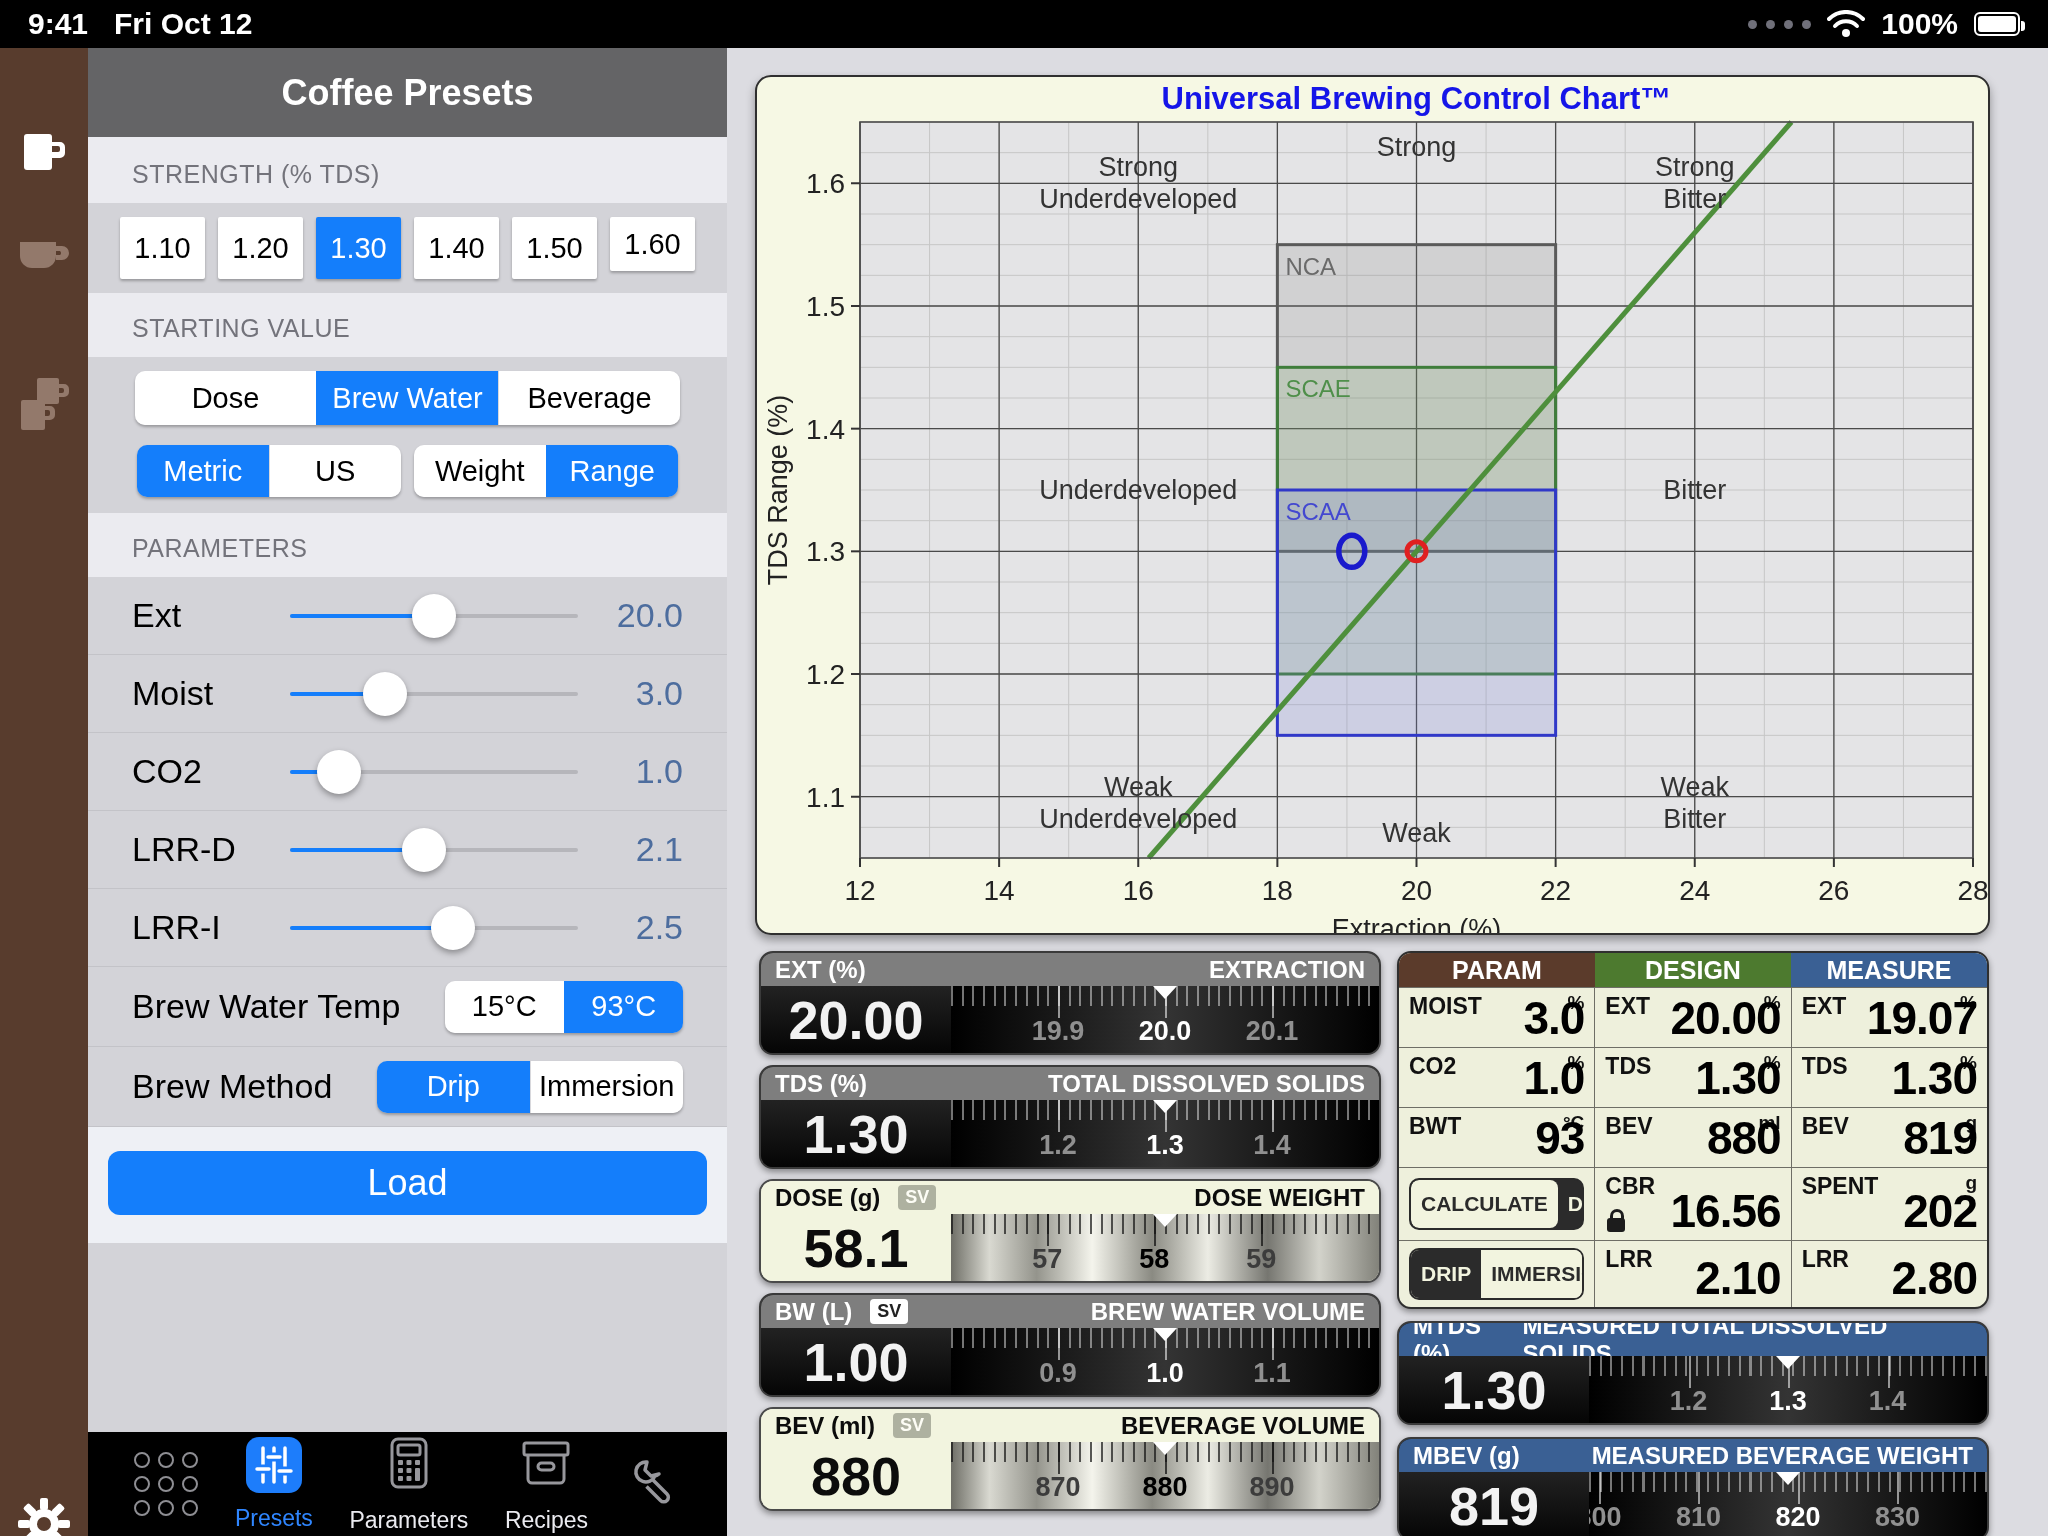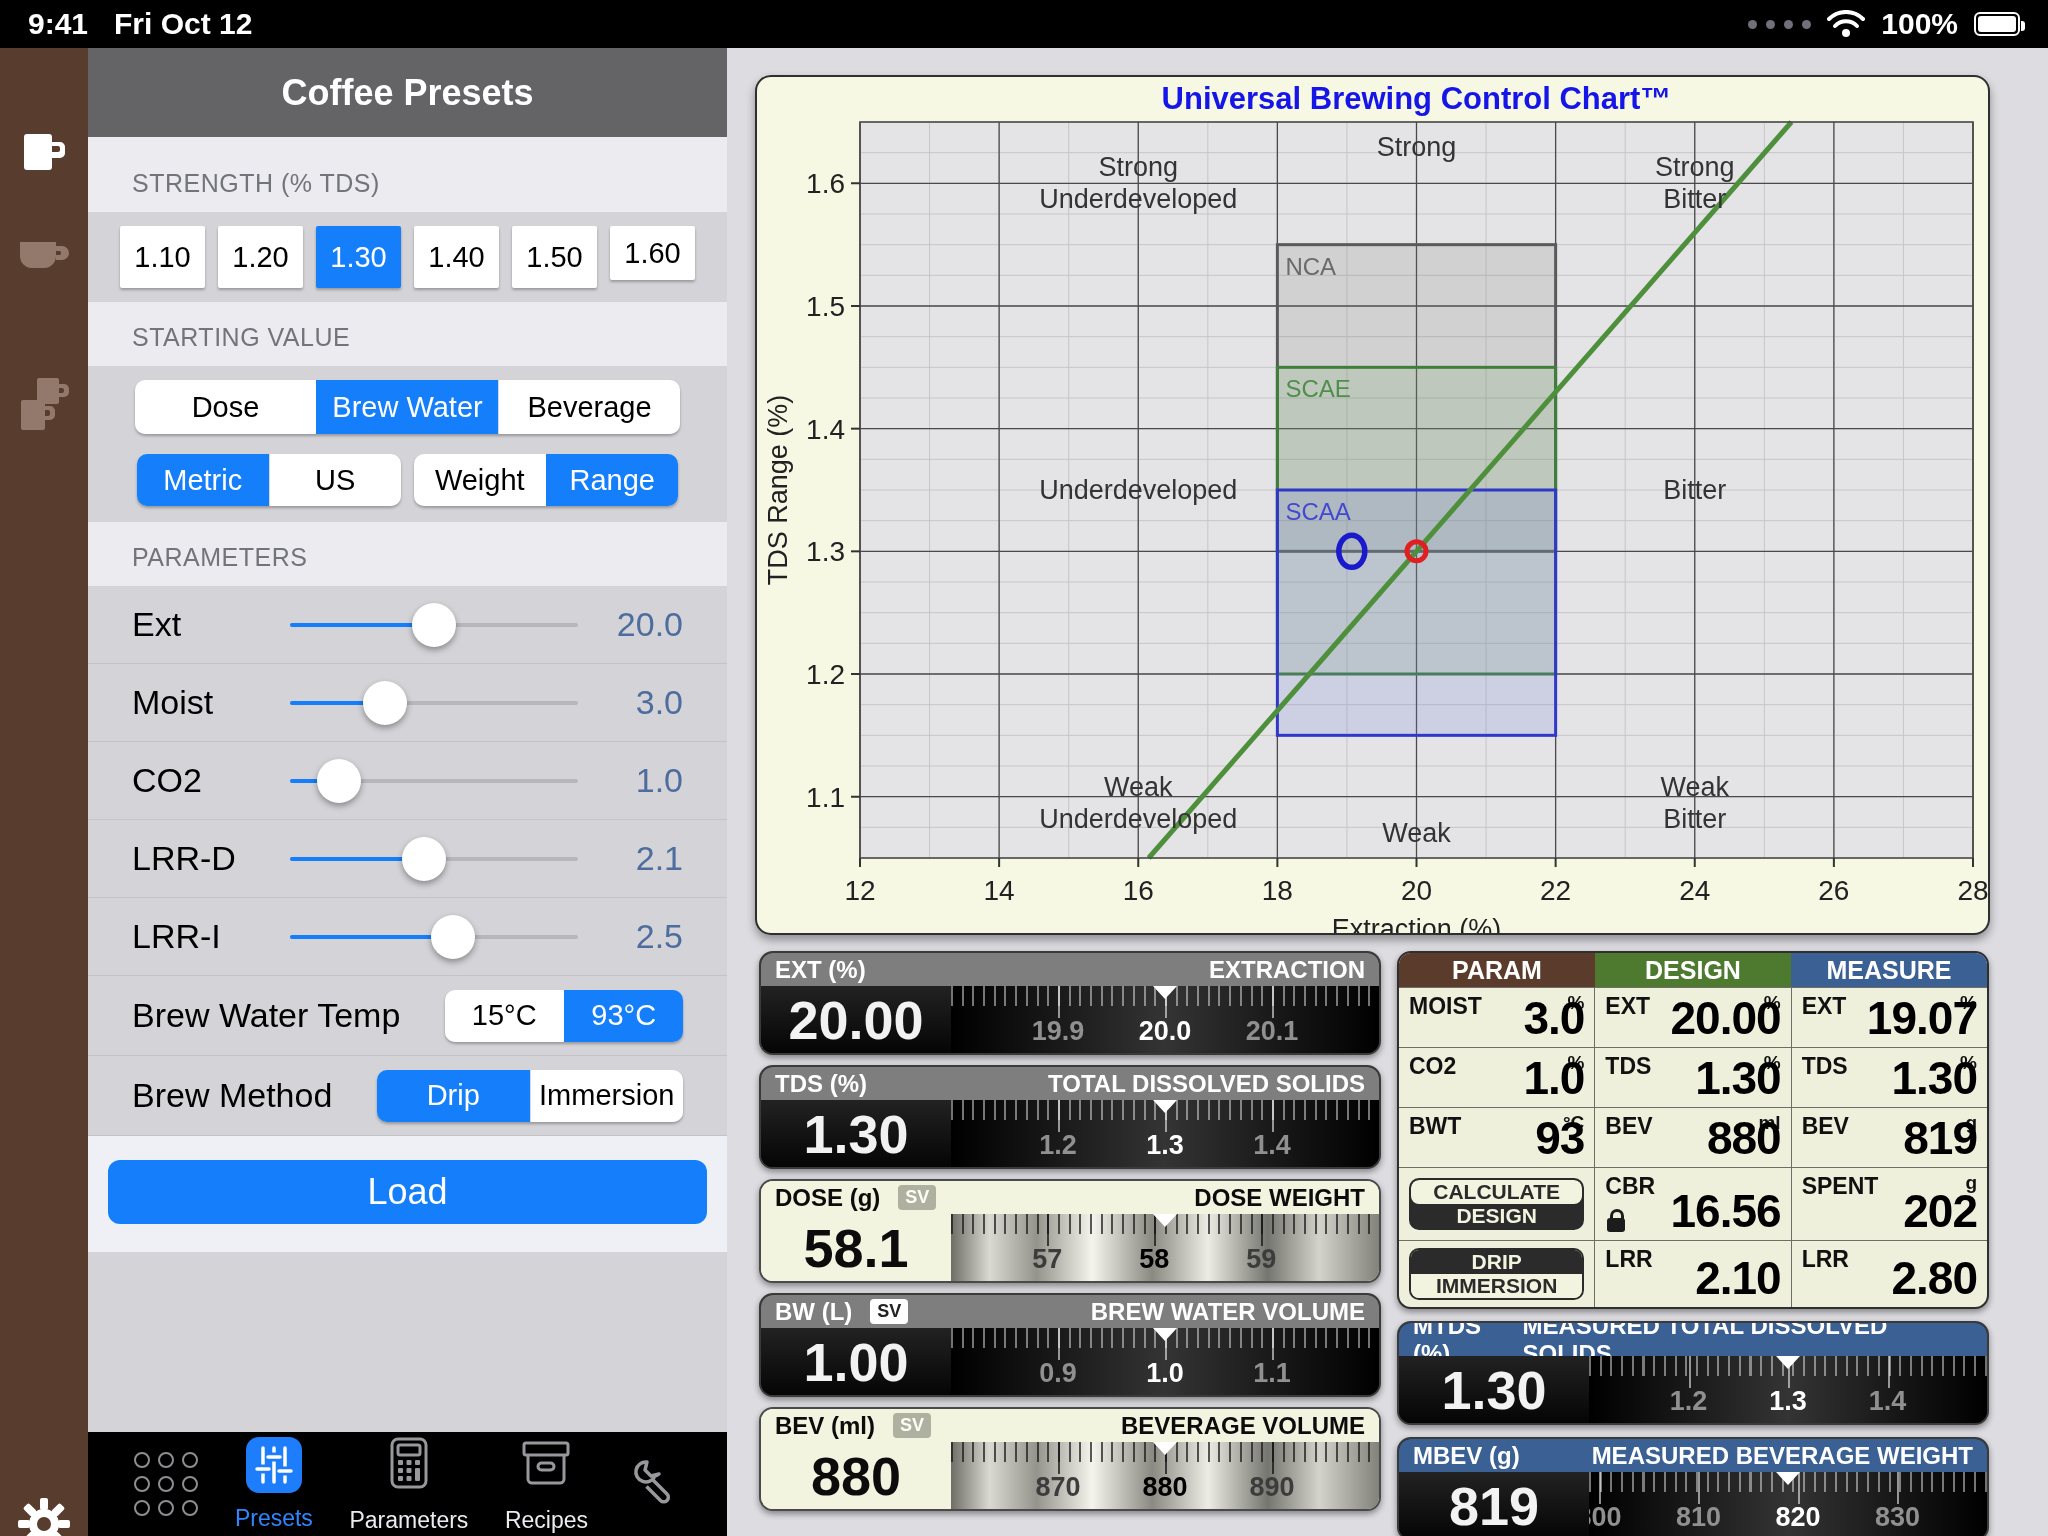--- a/index.html
+++ b/index.html
@@ -92,21 +92,21 @@
   
   .ptable{border:2px solid #2f2f2f;border-radius:14px;overflow:hidden;background:#eef0dc;box-shadow:0 3px 6px rgba(0,0,0,.4);}
   .pt-headrow{display:flex;}
   .pt-headrow .pt-h{flex:1;height:34px;display:flex;align-items:center;justify-content:center;color:#fff;font-weight:bold;font-size:25px;}
   .pt-row{display:flex;border-top:1px solid #6e6e66;}
   .pt-cell{flex:1;position:relative;box-sizing:border-box;padding:6px 10px 4px 10px;}
   .pt-cell + .pt-cell{border-left:1px solid #6e6e66;}
   .pt-cell .c-label{position:absolute;left:10px;top:5px;font-size:23px;font-weight:bold;color:#111;}
   .pt-cell .c-unit{position:absolute;right:10px;top:4px;font-size:19px;font-weight:bold;color:#111;}
   .pt-cell .c-value{position:absolute;right:10px;bottom:2px;font-size:46px;font-weight:bold;color:#000;letter-spacing:-1px;}
-  .toggle{position:absolute;left:10px;right:10px;top:50%;transform:translateY(-50%);height:48px;border-radius:10px;display:flex;overflow:hidden;font-weight:bold;font-size:21px;flex-direction:column;}
+  .toggle{position:absolute;left:10px;right:10px;top:50%;transform:translateY(-50%);height:48px;border-radius:10px;display:flex;overflow:hidden;font-weight:bold;font-size:21px;}
   .toggle.darkframe{background:#2b2b2b;border:2px solid #2b2b2b;}
   .toggle.lightframe{background:#f2f4df;border:2px solid #2b2b2b;}
   .toggle span{display:flex;align-items:center;justify-content:center;padding:0 10px;}
   .toggle span.on{background:#2b2b2b;color:#f2f4df;}
   .toggle span.off{background:#f2f4df;color:#2b2b2b;border-radius:8px;}
   .lock{position:absolute;left:12px;bottom:8px;width:18px;height:14px;background:#1c1c1c;border-radius:3px;}
   .lock:before{content:"";position:absolute;left:3px;top:-9px;width:8px;height:9px;border:3px solid #1c1c1c;border-bottom:none;border-radius:7px 7px 0 0;}
 
   svg text{font-family:"Liberation Sans",sans-serif;}
 </style>
@@ -169,21 +169,21 @@
           <rect x="42" y="24" width="12" height="8" rx="2" transform="rotate(45 28 28)"></rect>
         </g>
         <circle cx="28" cy="28" r="7" fill="#583c2d"></circle>
       </g>
     </svg>
   </div>
 
   <div class="panel">
     <div class="panel-header">Coffee Presets</div>
 
-    <div class="band-label" style="height:75px">STRENGTH (% TDS)</div>
+    <div class="band-label" style="height:66px">STRENGTH (% TDS)</div>
     <div class="row-center" id="strength-row">
         <div class="btn" style="width: 85px; height: 62px;">1.10</div>
         <div class="btn" style="width: 85px; height: 62px;">1.20</div>
         <div class="btn sel" style="width: 85px; height: 62px;">1.30</div>
         <div class="btn" style="width: 85px; height: 62px;">1.40</div>
         <div class="btn" style="width: 85px; height: 62px;">1.50</div>
         <div class="btn" style="width: 85px; height: 54px;">1.60</div>
       </div>
 
     <div class="band-label" style="height:64px">STARTING VALUE</div>

